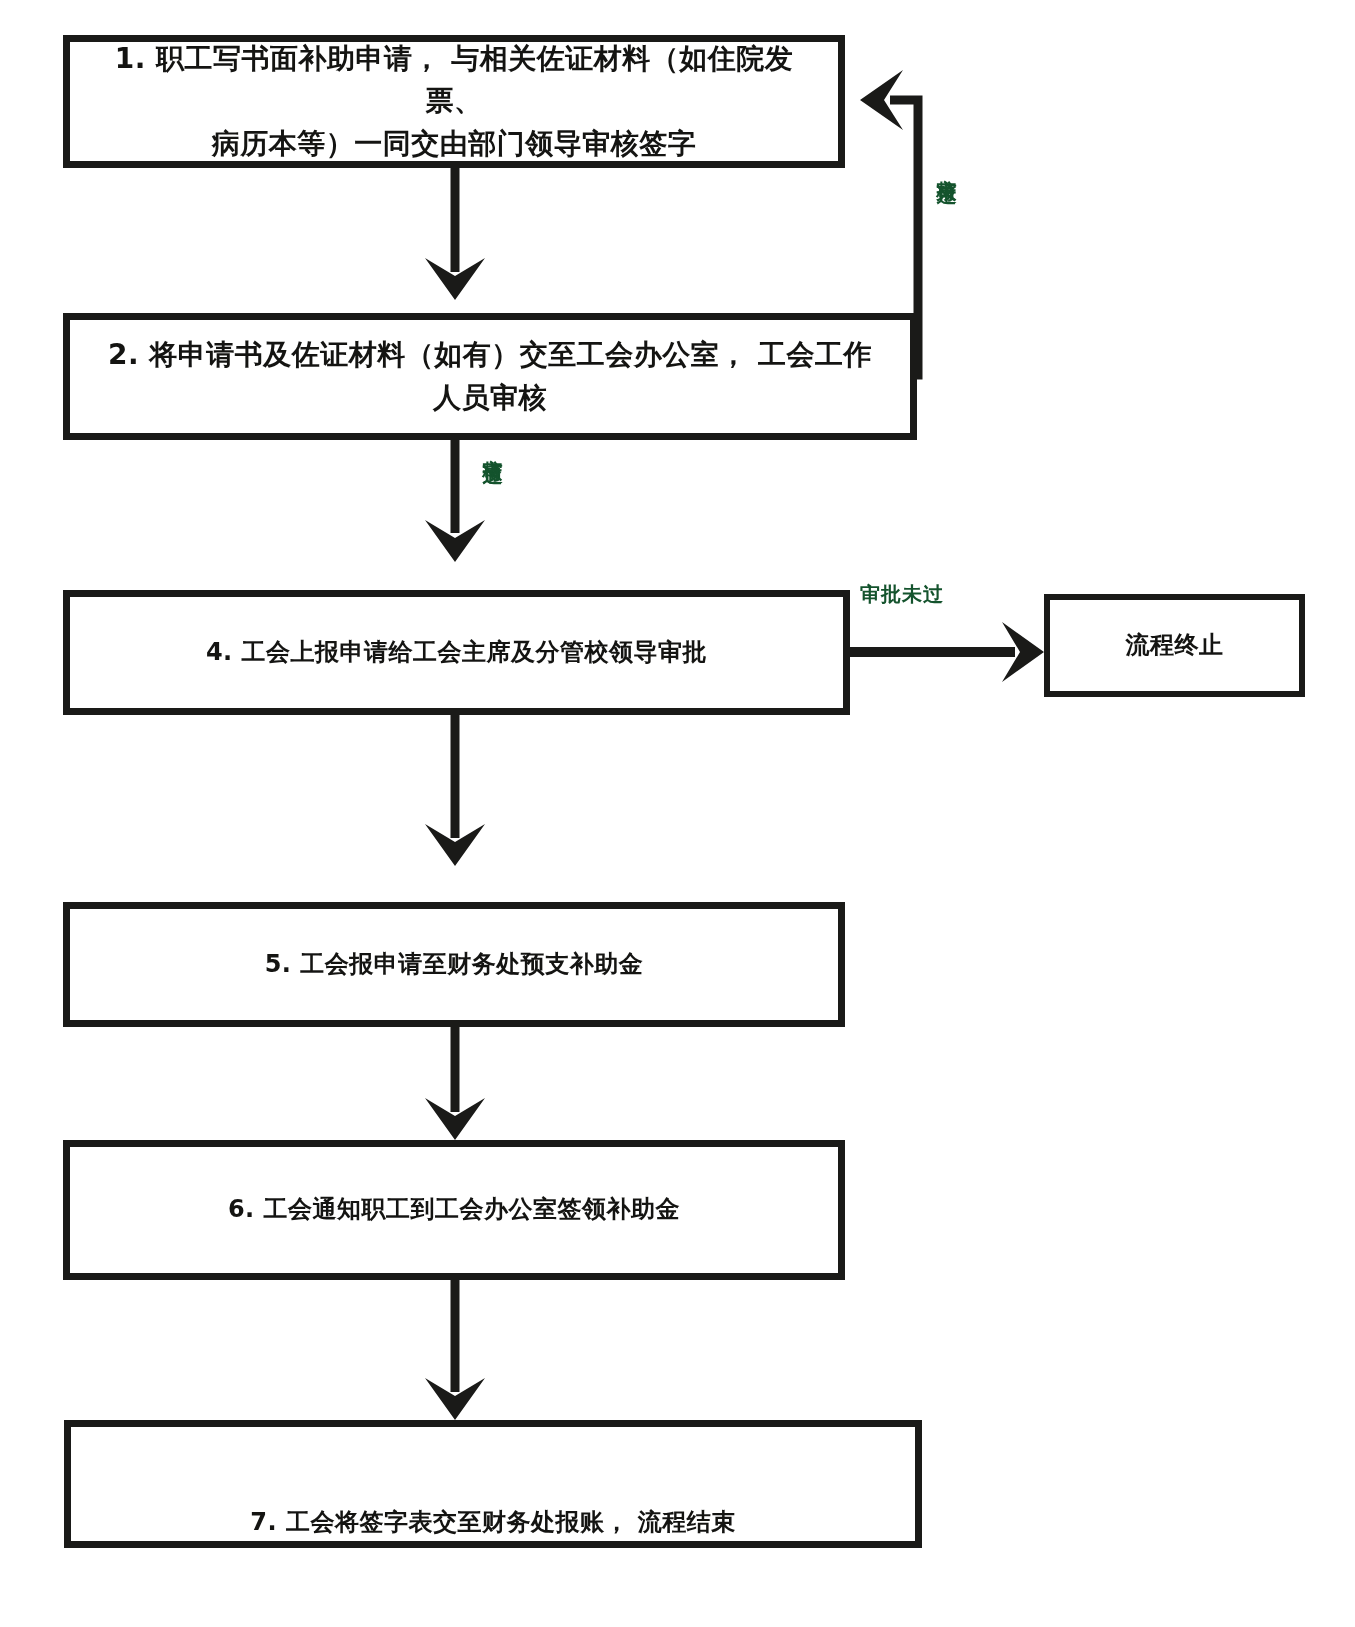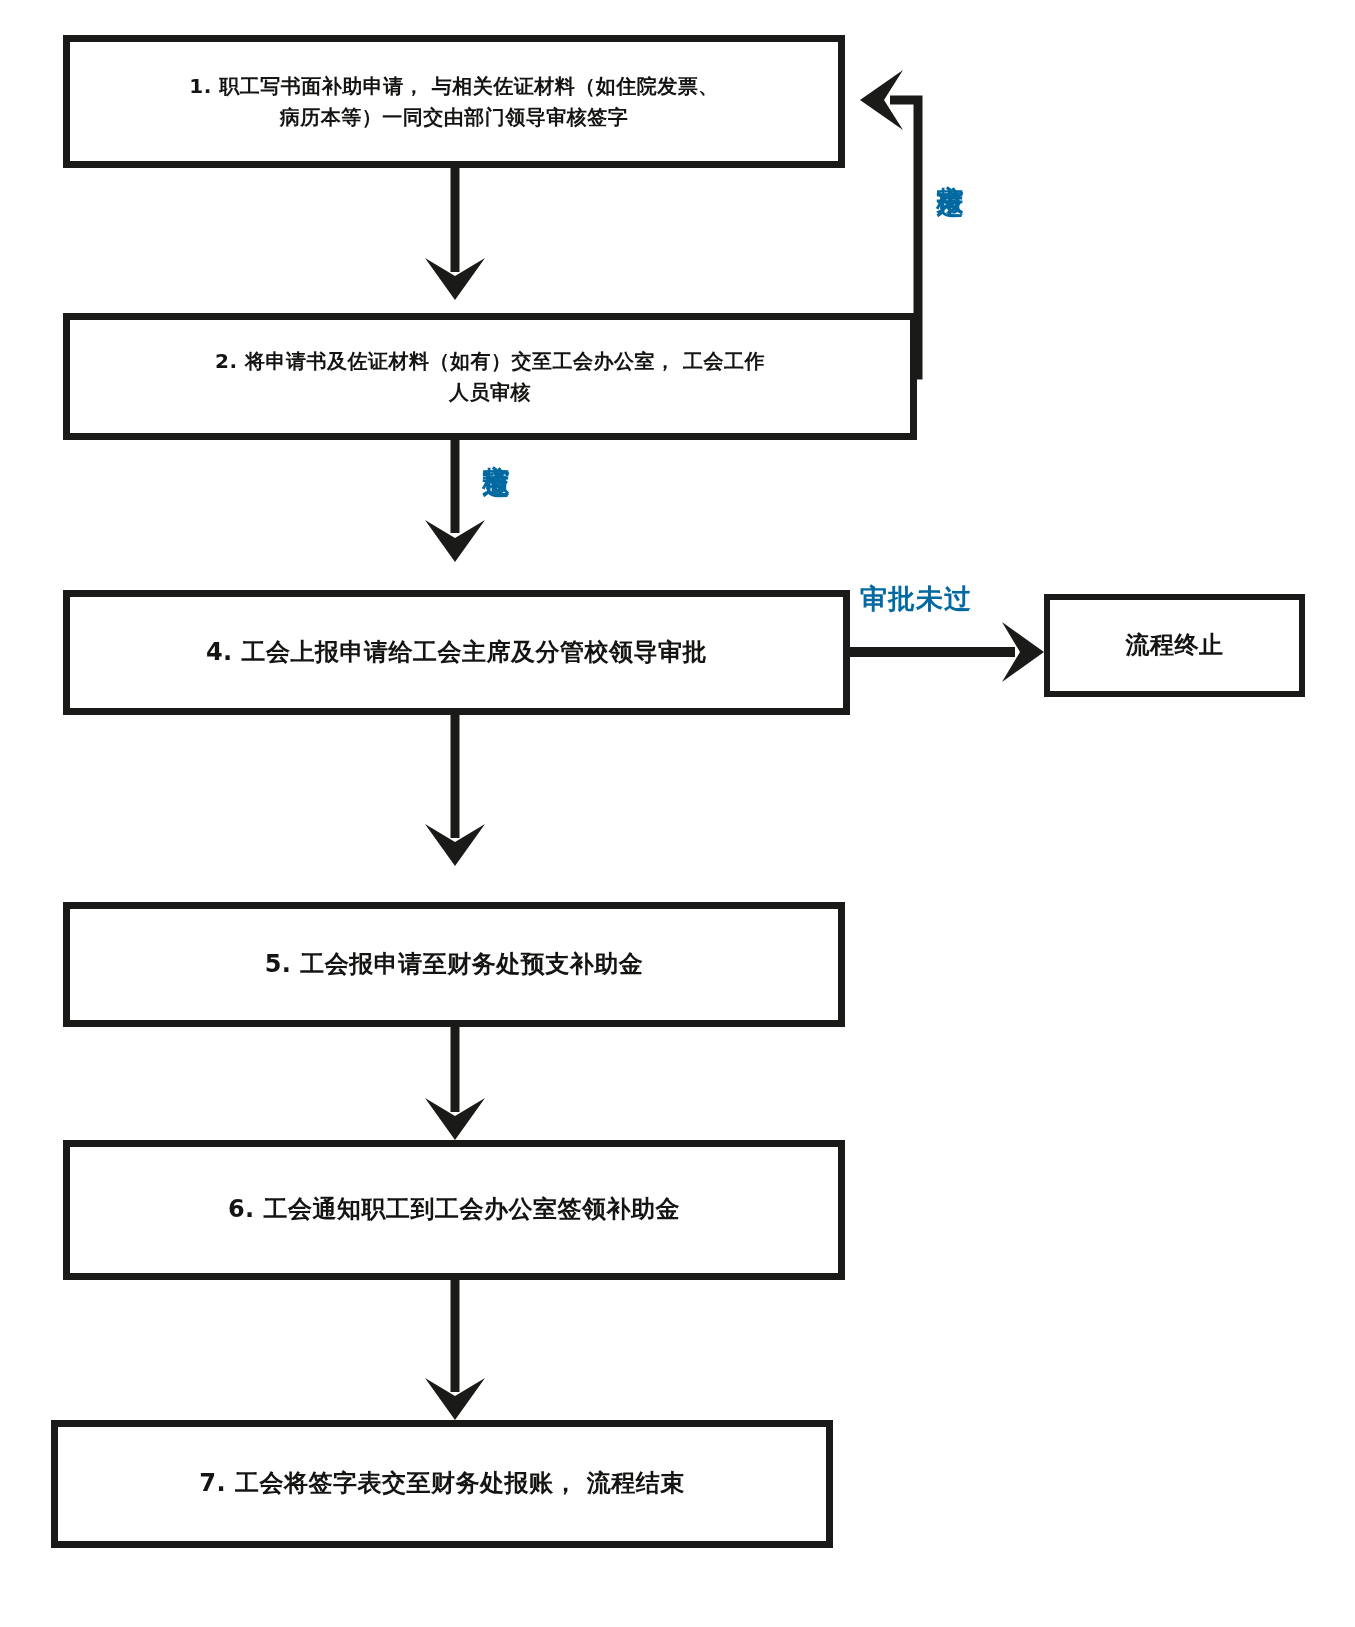--- a/index.html
+++ b/index.html
@@ -31,28 +31,28 @@
     display: block;
     color: #141412;
     font-weight: 700;
     font-size: 24px;
     line-height: 1.55;
     letter-spacing: 0.5px;
     padding: 0 22px;
     white-space: pre-line;
   }
   .node.two-line .node-label {
-    font-size: 20px;
+    font-size: 28px;
     line-height: 1.52;
   }
   .edge-label {
     position: absolute;
-    color: #0369a1;
+    color: #14532d;
     font-weight: 700;
-    font-size: 27px;
+    font-size: 20px;
     letter-spacing: 1px;
     line-height: 1.15;
   }
   .edge-label.vertical {
     writing-mode: vertical-rl;
     text-orientation: upright;
     letter-spacing: 2px;
   }
   svg.links {
     position: absolute;
@@ -129,21 +129,21 @@
   </div>
 
   <div class="node" style="left:63px; top:902px; width:782px; height:125px;">
     <span class="node-label">5. 工会报申请至财务处预支补助金</span>
   </div>
 
   <div class="node" style="left:63px; top:1140px; width:782px; height:140px;">
     <span class="node-label">6. 工会通知职工到工会办公室签领补助金</span>
   </div>
 
-  <div class="node" style="left:51px; top:1420px; width:782px; height:128px;">
+  <div class="node" style="left:64px; top:1420px; width:858px; height:128px;align-items:flex-end;">
     <span class="node-label">7. 工会将签字表交至财务处报账， 流程结束</span>
   </div>
 
   <div class="edge-label vertical" style="left:935px; top:163px;">审核未过</div>
 
   <div class="edge-label vertical" style="left:481px; top:443px;">审核通过</div>
 
   <div class="edge-label" style="left:860px; top:583px;">审批未过</div>
 
 </div>

